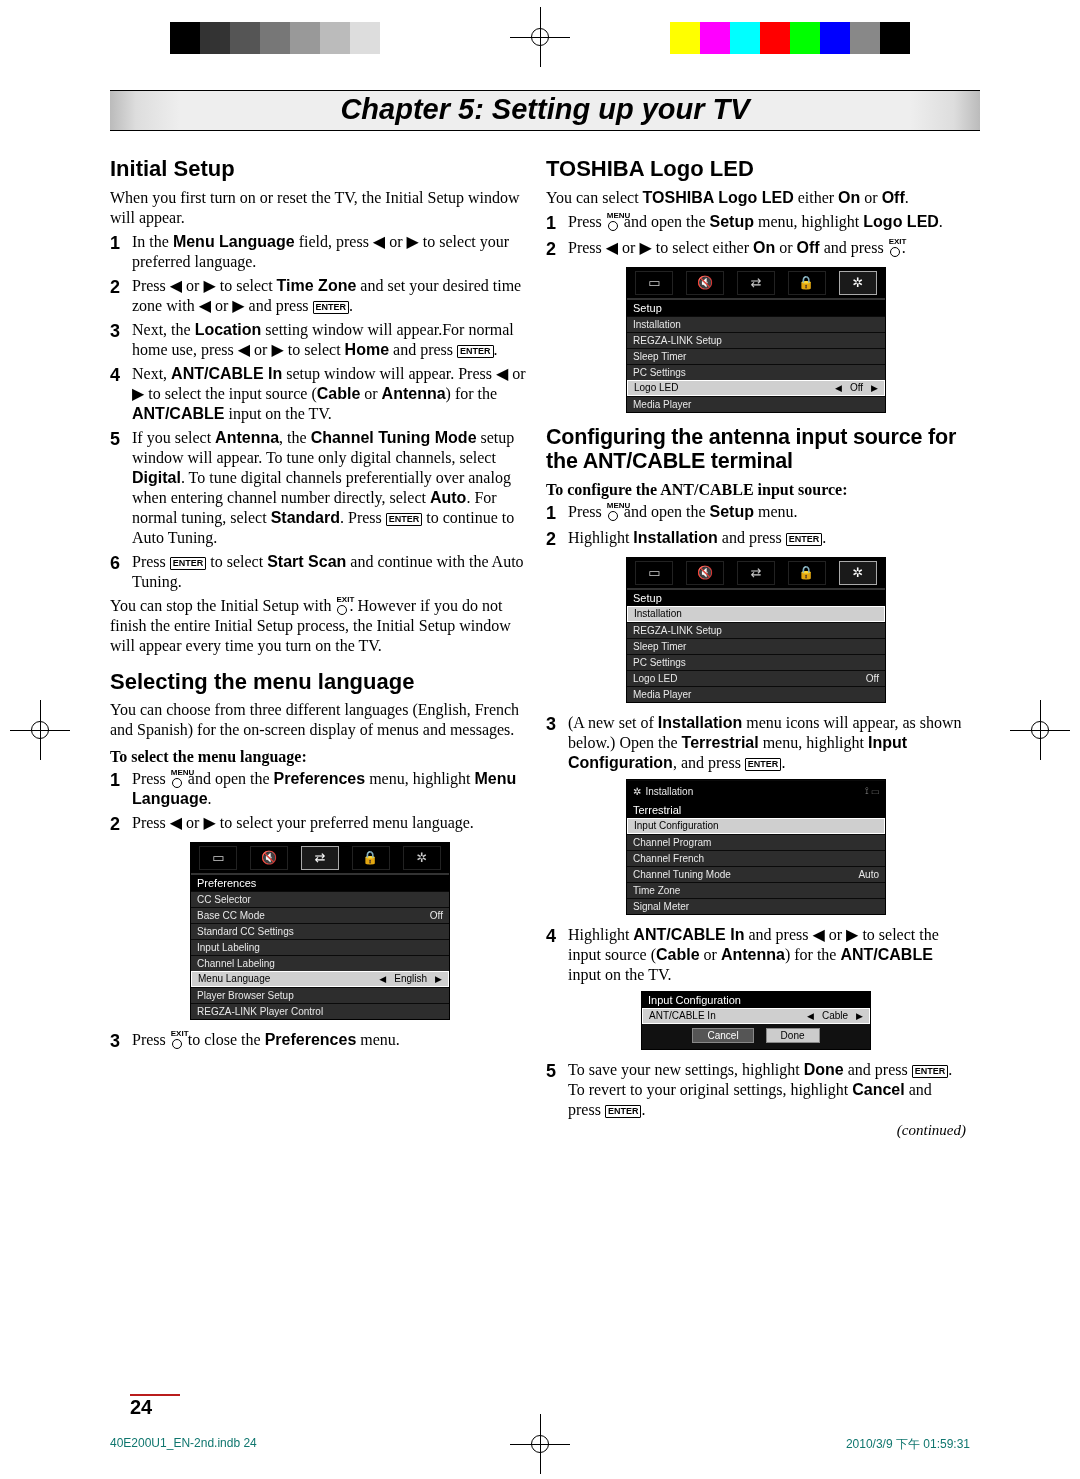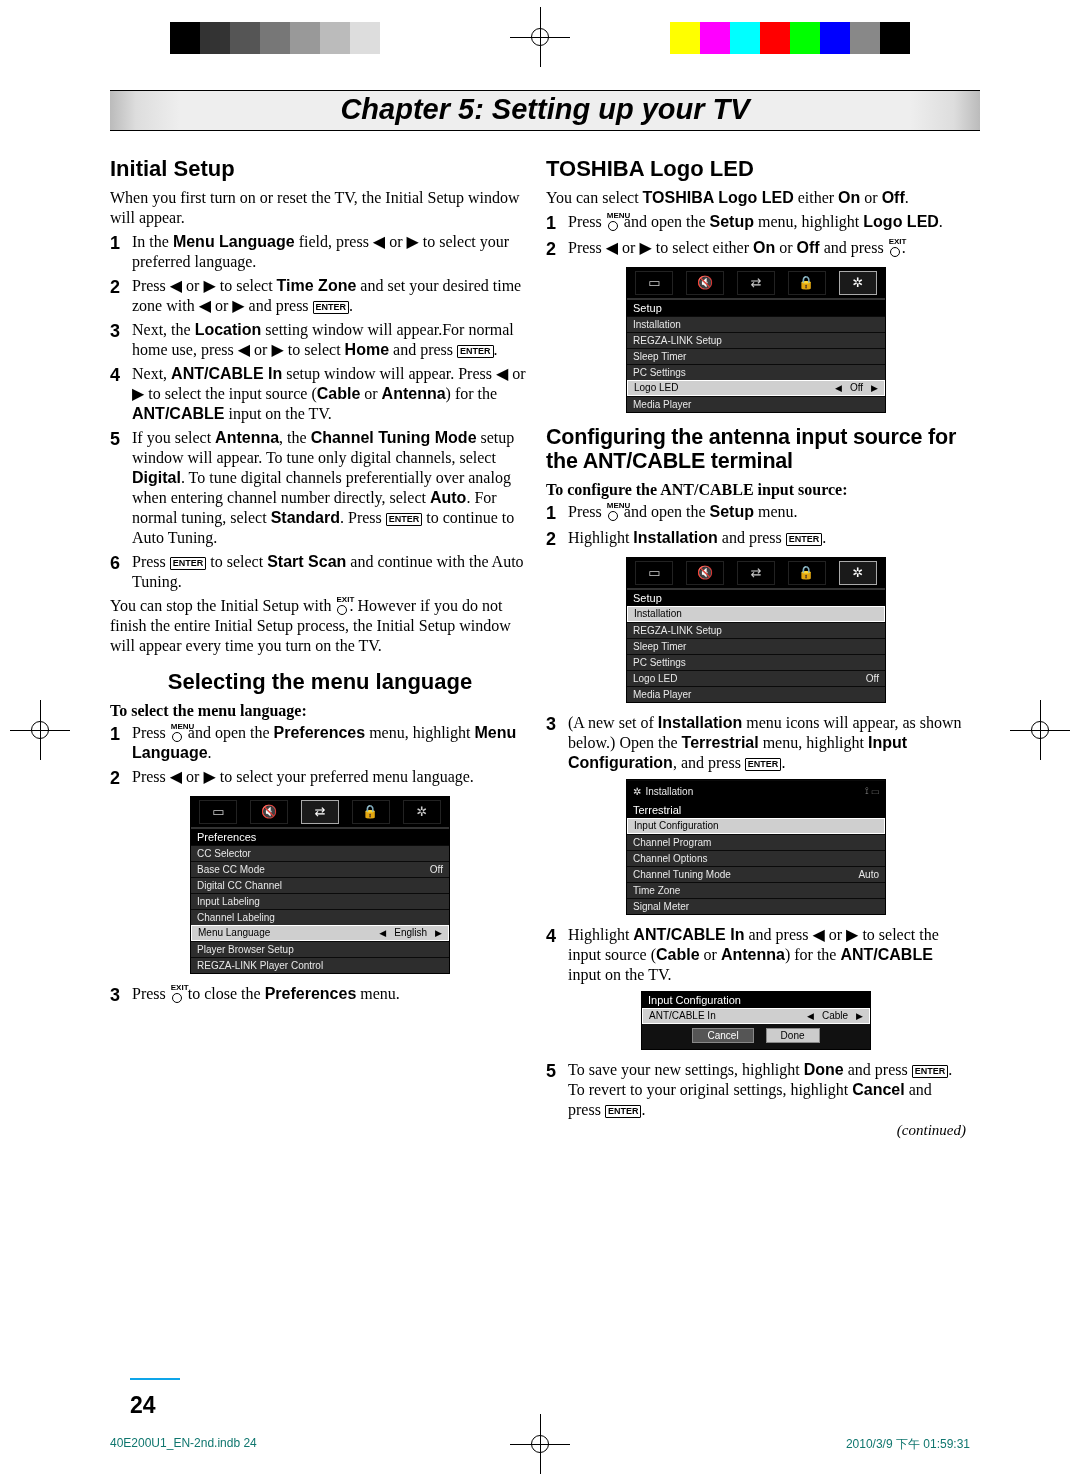--- a/index.html
+++ b/index.html
@@ -29,21 +29,21 @@
   ol.steps li { display: flex; gap: 6px; margin-bottom: 4px; font-size: 16px; line-height: 1.25; }
   ol.steps li .num { font-family: Arial, Helvetica, sans-serif; font-weight: 900; font-size: 18px; min-width: 16px; }
   .bold { font-family: Arial, Helvetica, sans-serif; font-weight: 700; }
   .arrow { font-family: Arial, sans-serif; }
   .enter-btn { display: inline-block; border: 1.5px solid #000; border-radius: 1px; font-family: Arial, sans-serif; font-weight: 700; font-size: 9px; padding: 0 2px; line-height: 11px; vertical-align: 1px;}
   .key-icon { position: relative; display: inline-block; width: 14px; height: 18px; vertical-align: -4px; }
   .key-icon .lab { position: absolute; top: -2px; left: 1px; font-family: Arial, sans-serif; font-weight: 700; font-size: 8px; }
   .key-icon .circ { position: absolute; bottom: 0; left: 2px; width: 10px; height: 10px; border: 1.2px solid #000; border-radius: 50%; }
   .key-icon .circ::after { content:""; position:absolute; width:3px; height:3px; border-radius:50%; background:#000; opacity:0; }
   .continued { font-style: italic; font-size: 15px; text-align: right; display: inline-block; margin-top: 21px;}
-  .page-num { position: absolute; bottom: 60px; left: 130px; font-family: Arial, sans-serif; font-weight: 900; font-size: 23px; border-top: 2px solid #0ea5e9; padding-top: 12px; width: 50px; }
+  .page-num { position: absolute; bottom: 60px; left: 130px; font-family: Arial, sans-serif; font-weight: 900; font-size: 20px; border-top: 2px solid #b91c1c; padding-top: 0; width: 50px; }
   .footer { position: absolute; bottom: 26px; left: 110px; right: 110px; font-family: Arial, sans-serif; font-size: 12px; display: flex; justify-content: space-between; color: #0f766e; }
   
   .osd { background: #000; border: 1px solid #000; width: 260px; margin: 6px auto 10px auto; font-family: Arial, sans-serif; color: #fff; font-size: 10px; }
   .osd .tabs { display: flex; border-bottom: 2px solid #333; background: #000; height: 32px; align-items: center; justify-content: space-around; padding: 0 2px;}
   .osd .tabs .tab { width: 38px; height: 24px; display: flex; align-items: center; justify-content: center; color: #ccc; border:1px solid #222; }
   .osd .tabs .tab.active { border: 1px solid #aaa; color:#fff; background:#1a1a1a;}
   .osd .title { background: #000; padding: 2px 6px; font-size: 11px; color: #fff; }
   .osd .row { display: flex; justify-content: space-between; align-items: center; padding: 2px 6px; border-top: 1px solid #0a0a0a; background: #2d2d2d; color: #e8e8e8; height: 16px;}
   .osd .row.hil { background: #cfcfcf; color: #000; border:1px solid #fff;}
   .osd .row .val { display:flex; align-items:center; gap:8px;}
@@ -130,21 +130,22 @@
               <span class="num">5</span>
               <span>If you select <span class="bold">Antenna</span>, the <span class="bold">Channel Tuning Mode</span> setup window will appear. To tune only digital channels, select <span class="bold">Digital</span>. To tune digital channels preferentially over analog when entering channel number directly, select <span class="bold">Auto</span>. For normal tuning, select <span class="bold">Standard</span>. Press <span class="enter-btn">ENTER</span> to continue to Auto Tuning.</span>
             </li>
             <li>
               <span class="num">6</span>
               <span>Press <span class="enter-btn">ENTER</span> to select <span class="bold">Start Scan</span> and continue with the Auto Tuning.</span>
             </li>
           </ol>
         <p id="p-initial-stop">You can stop the Initial Setup with <span class="key-icon"><span class="lab">EXIT</span><span class="circ"></span></span>. However if you do not finish the entire Initial Setup process, the Initial Setup window will appear every time you turn on the TV.</p>
 
-        <h2 class="sect" style="margin-top:14px;text-align:center;">Selecting the menu language</h2>
+        <h2 class="sect" style="margin-top:14px;">Selecting the menu language</h2>
+        <p>You can choose from three different languages (English, French and Spanish) for the on-screen display of menus and messages.</p>
         <h3 class="sub">To select the menu language:</h3>
         <ol class="steps" id="steps-lang1">
             <li>
               <span class="num">1</span>
               <span>Press <span class="key-icon"><span class="lab">MENU</span><span class="circ"></span></span> and open the <span class="bold">Preferences</span> menu, highlight <span class="bold">Menu Language</span>.</span>
             </li>
             <li>
               <span class="num">2</span>
               <span>Press <span class="arrow">◀</span> or <span class="arrow">▶</span> to select your preferred menu language.</span>
             </li>
@@ -172,21 +173,21 @@
             <div class="row">
               <span>CC Selector</span>
             </div>
             <div class="row">
               <span>Base CC Mode</span>
               <span class="val">
                 <span>Off</span>
               </span>
             </div>
             <div class="row">
-              <span>Digital CC Channel</span>
+              <span>Standard CC Settings</span>
             </div>
             <div class="row">
               <span>Input Labeling</span>
             </div>
             <div class="row">
               <span>Channel Labeling</span>
             </div>
             <div class="row hil">
               <span>Menu Language</span>
               <span class="val">
@@ -337,21 +338,21 @@
               <span style="color:#888;">⟟ ▭</span>
             </div>
             <div class="title">Terrestrial</div>
             <div class="row hil">
               <span>Input Configuration</span>
             </div>
             <div class="row">
               <span>Channel Program</span>
             </div>
             <div class="row">
-              <span>Channel Options</span>
+              <span>Channel French</span>
             </div>
             <div class="row">
               <span>Channel Tuning Mode</span>
               <span class="val">
                 <span>Auto</span>
               </span>
             </div>
             <div class="row">
               <span>Time Zone</span>
             </div>

